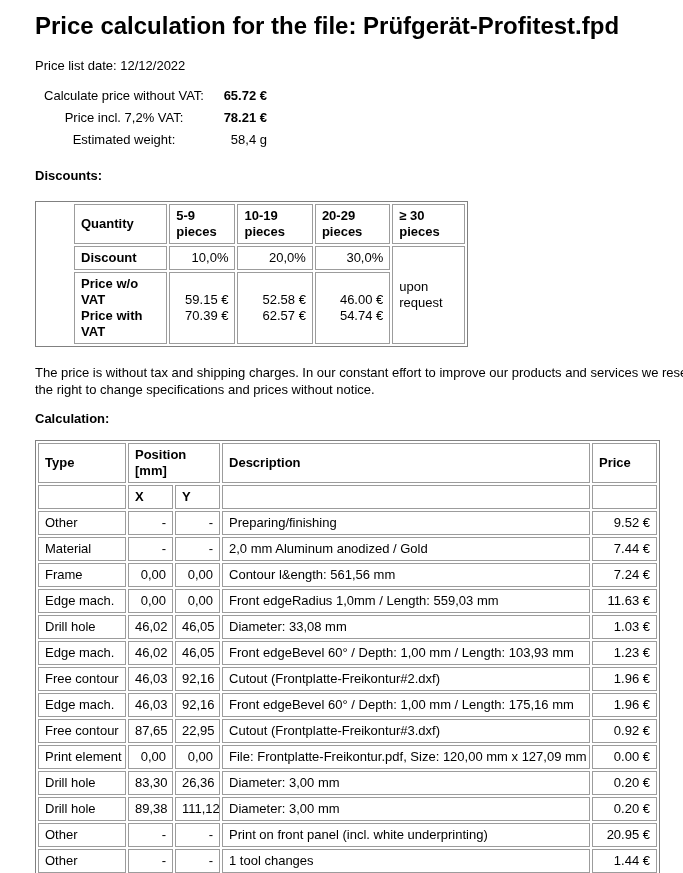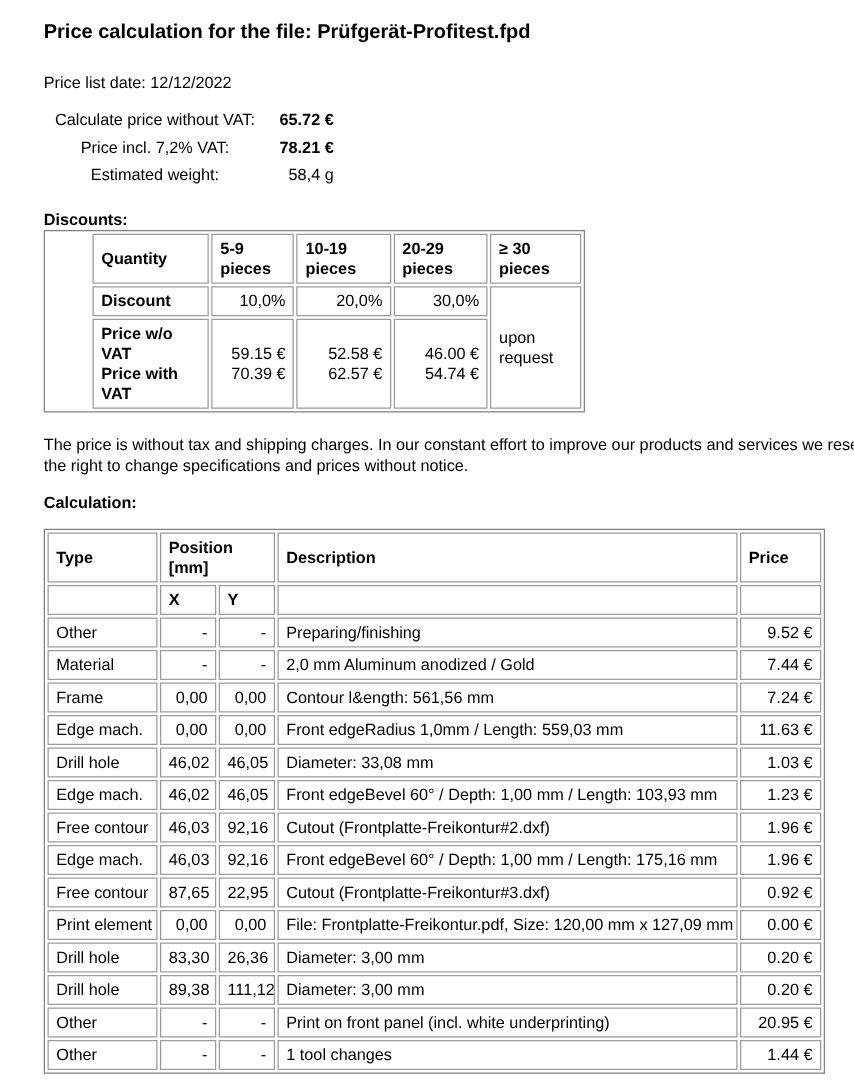--- a/index.html
+++ b/index.html
@@ -11,36 +11,36 @@
   }
   .page {
     position: relative;
     width: 683px;
     height: 873px;
     overflow: hidden;
     background: #ffffff;
     padding: 15px 0 0 35px;
   }
   .title {
-    font-size: 16px;
+    font-size: 24px;
     font-weight: bold;
     line-height: 22px;
     margin: 0 0 20px 0;
     white-space: nowrap;
   }
   .intro { line-height: 17px; margin: 0 0 11px 0; }
   .b { font-weight: bold; }
 
   
   .summary { border-collapse: collapse; margin: 0 0 17px 0; }
   .summary td { padding: 3px 0; line-height: 16px; }
   .summary td.lbl { width: 178px; text-align: center; }
   .summary td.val { width: 54px; text-align: right; }
 
-  .sec-heading { font-weight: bold; line-height: 15px; margin: 0 0 1px 0; }
+  .sec-heading { font-weight: bold; line-height: 15px; margin: 0 0 18px 0; }
 
   
   .btable {
     border-collapse: separate;
     border-spacing: 2px;
     border: 1px solid #808080;
     background: #ffffff;
     empty-cells: show;
   }
   .btable th, .btable td {

